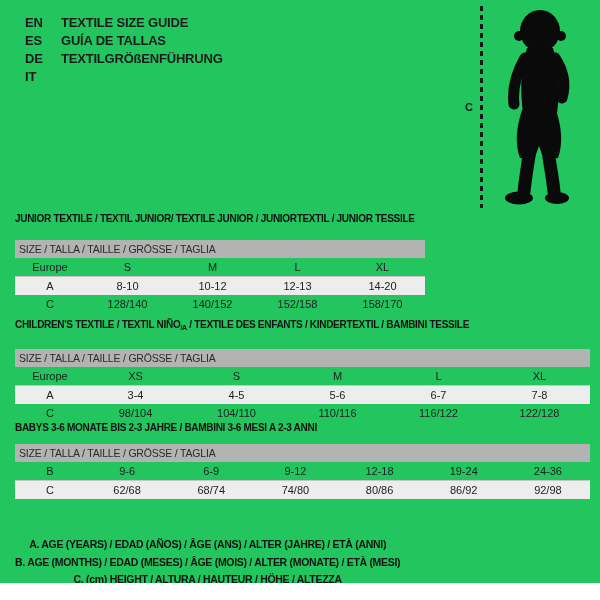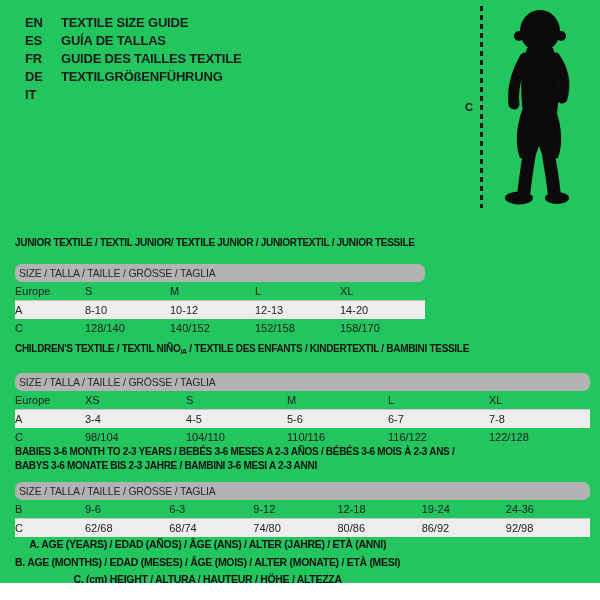--- a/index.html
+++ b/index.html
@@ -17,37 +17,37 @@
 
   
   .figure { position:absolute; top:6px; right:14px; height:202px;
             display:flex; align-items:stretch; }
   .c-label { align-self:center; font-weight:bold; font-size:11px;
              margin-right:7px; line-height:1; }
   .dashed-line { width:3px; margin-right:11px;
     background:repeating-linear-gradient(to bottom,#161616 0 5px,transparent 5px 9px); }
 
   
-  .section { position:absolute; left:15px;margin-top:24px; }
+  .section { position:absolute; left:15px; }
   .sec-junior   { top:212px; width:410px; }
   .sec-children { top:318px; width:575px; }
   .sec-babies   { top:421px; width:575px; }
 
   .section-title { font-weight:bold; font-size:10px; letter-spacing:-0.3px;
                    white-space:nowrap; line-height:14px; color:#111; }
   .title-sub { font-size:7px; vertical-align:-2px; }
   .sec-junior .section-title, .sec-children .section-title { margin-bottom:14px; }
   .sec-babies .section-title-block { margin-bottom:9px; }
 
   table.size-table { border-collapse:collapse; width:100%; table-layout:fixed;
                      font-size:11px; color:#222; }
-  table.size-table td { height:18px; padding:0; vertical-align:middle; }
+  table.size-table td { height:18px; padding:0; text-align:center; vertical-align:middle; }
   td.row-label { text-align:left; padding-left:4px; }
   tr.bar td { background:#b3b3b3; text-align:left; padding-left:4px;
-              font-size:10.5px; letter-spacing:-0.2px; color:#2a2a2a;border-radius:7px; }
+              font-size:10.5px; letter-spacing:-0.2px; color:#2a2a2a; }
   tr.shaded td { background:#ededed; border-top:1px solid #c6c6c6; }
   col.label-col { width:70px; }
 
   
   .footnotes { position:absolute; top:536px; left:15px; }
   .footnote { font-weight:bold; font-size:10.5px; letter-spacing:-0.3px;
               line-height:17.5px; white-space:nowrap; color:#111;text-align:center; }
 </style>
 </head>
 <body>
@@ -55,24 +55,20 @@
 <div class="canvas">
 
   <div class="lang-list">
     <div class="lang-row">
       <span class="lang-code">EN</span>
       <span class="lang-label">TEXTILE SIZE GUIDE</span>
     </div>
     <div class="lang-row">
       <span class="lang-code">ES</span>
       <span class="lang-label">GUÍA DE TALLAS</span>
-    </div>
-    <div class="lang-row">
-      <span class="lang-code">FR</span>
-      <span class="lang-label">GUIDE DES TAILLES TEXTILE</span>
     </div>
     <div class="lang-row">
       <span class="lang-code">DE</span>
       <span class="lang-label">TEXTILGRÖßENFÜHRUNG</span>
     </div>
     <div class="lang-row">
       <span class="lang-code">IT</span>
     </div>
   </div>
 
@@ -173,41 +169,40 @@
           <td>110/116</td>
           <td>116/122</td>
           <td>122/128</td>
         </tr>
       </tbody>
     </table>
   </div>
 
   <div class="section sec-babies">
     <div class="section-title-block">
-      <div class="section-title">BABIES 3-6 MONTH TO 2-3 YEARS / BEBÉS 3-6 MESES A 2-3 AÑOS / BÉBÉS 3-6 MOIS À 2-3 ANS /</div>
       <div class="section-title">BABYS 3-6 MONATE BIS 2-3 JAHRE / BAMBINI 3-6 MESI A 2-3 ANNI</div>
     </div>
     <table class="size-table">
       <colgroup>
           <col class="label-col">
           <col>
           <col>
           <col>
           <col>
           <col>
           <col>
         </colgroup>
       <tbody>
         <tr class="bar">
           <td colspan="7">SIZE / TALLA / TAILLE / GRÖSSE / TAGLIA</td>
         </tr>
         <tr>
           <td class="row-label">B</td>
           <td>9-6</td>
-          <td>6-3</td>
+          <td>6-9</td>
           <td>9-12</td>
           <td>12-18</td>
           <td>19-24</td>
           <td>24-36</td>
         </tr>
         <tr class="shaded">
           <td class="row-label">C</td>
           <td>62/68</td>
           <td>68/74</td>
           <td>74/80</td>

